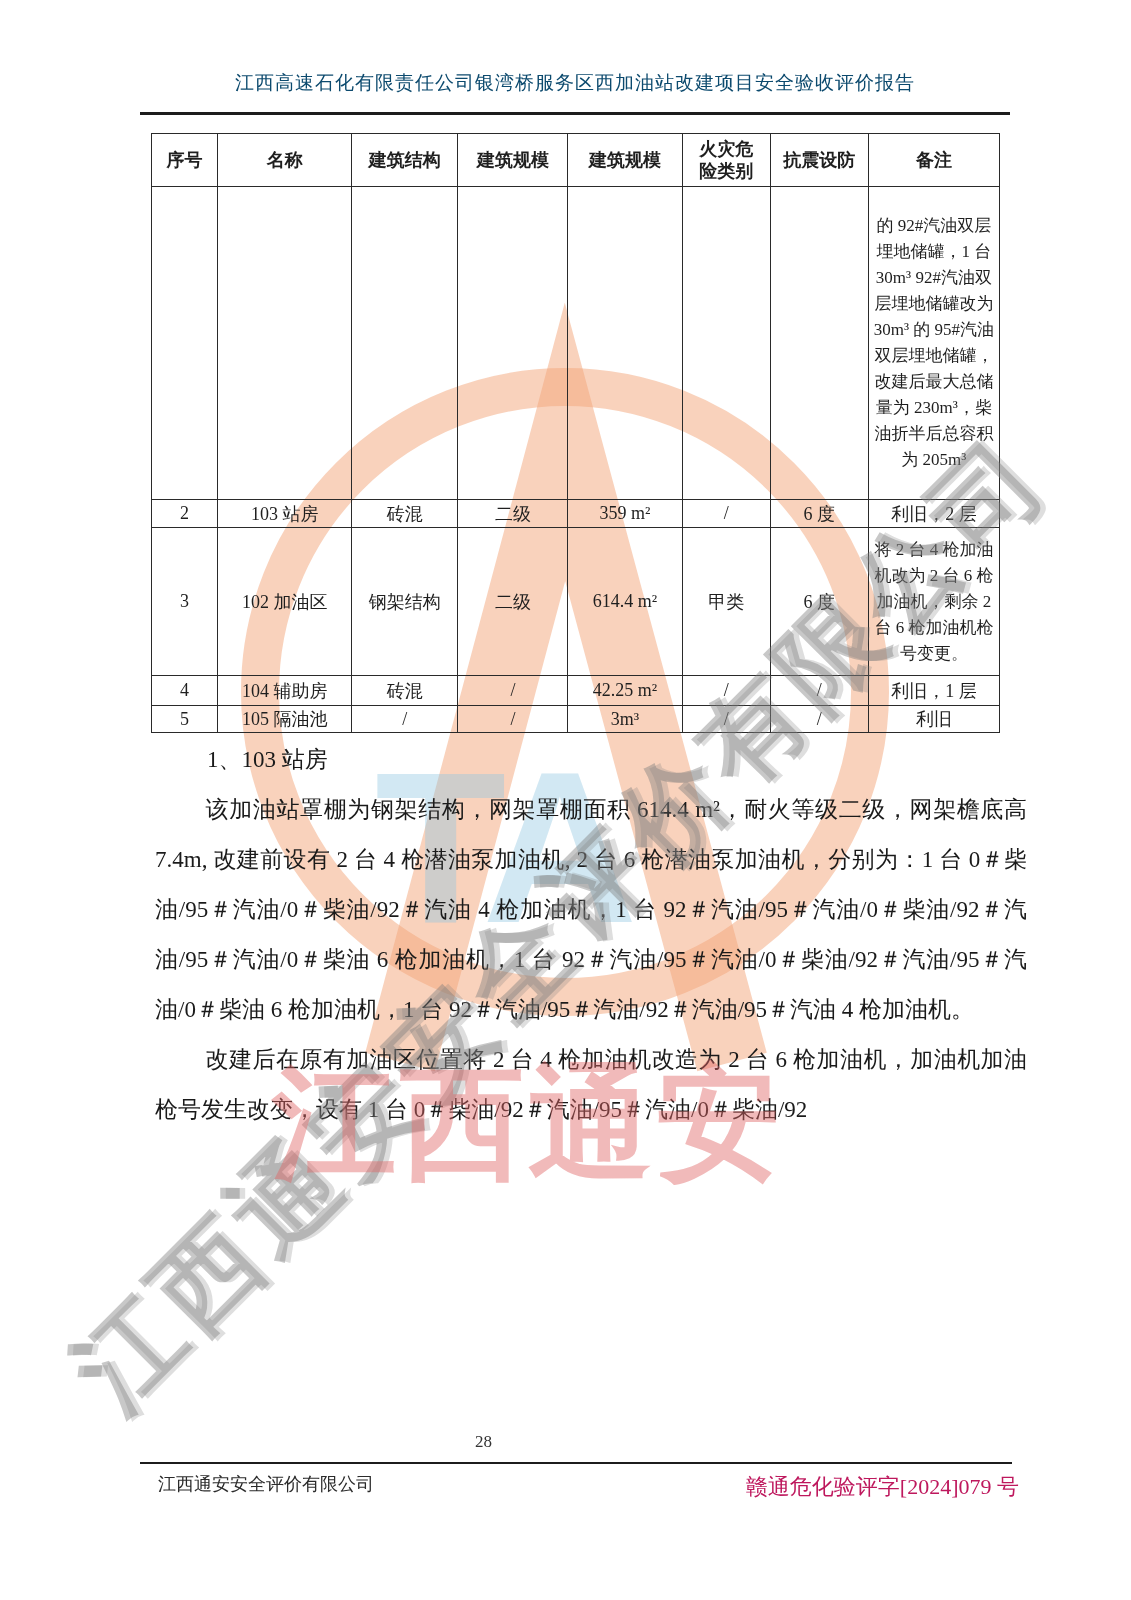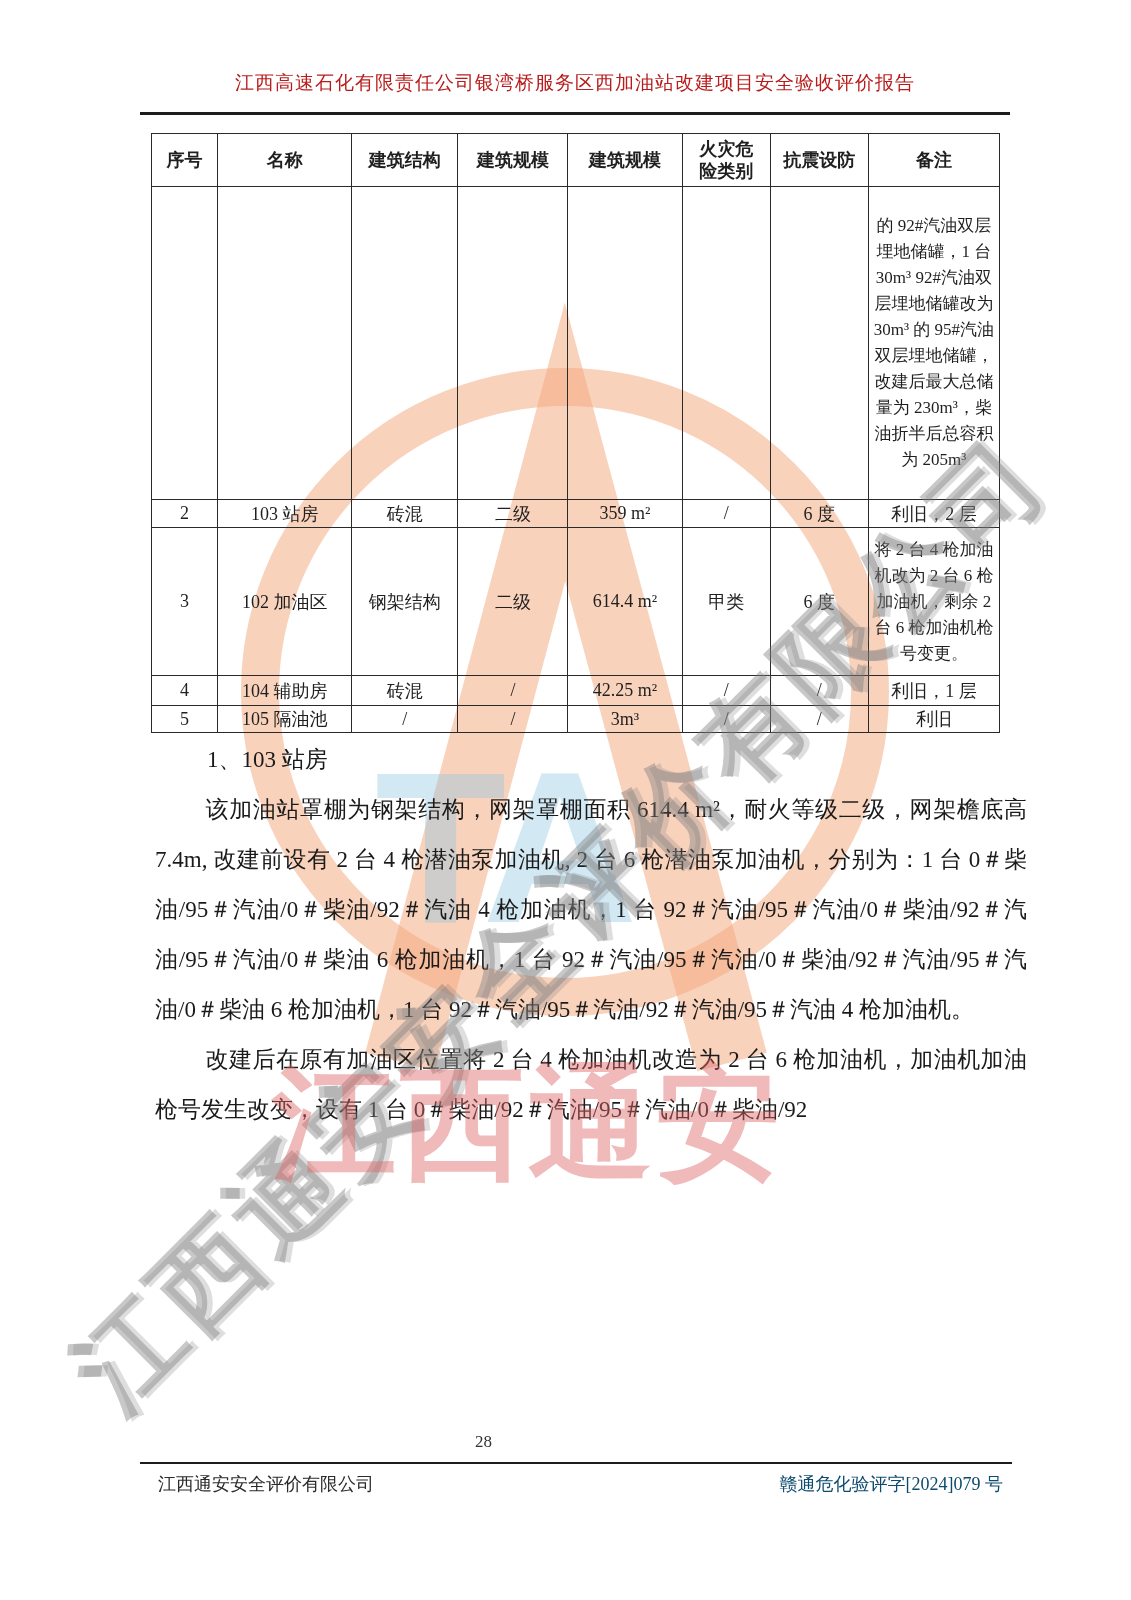--- a/index.html
+++ b/index.html
@@ -7,21 +7,21 @@
     position:relative;
     width:1131px;height:1600px;
     background:#ffffff;
     overflow:hidden;
     font-family:"Liberation Serif","DejaVu Serif",serif;
     color:#1a1a1a;
   }
   
   .doc-header{
     position:absolute;left:140px;top:70px;width:870px;
-    text-align:center;font-size:19px;letter-spacing:1px;color:#b91c1c;
+    text-align:center;font-size:19px;letter-spacing:1px;color:#0c4a6e;
   }
   .header-rule{
     position:absolute;left:140px;top:112px;width:870px;height:0;
     border-bottom:3px solid #1c1c1c;
   }
   
   table.main-table{
     position:absolute;left:151px;top:133px;
     border-collapse:collapse;table-layout:fixed;width:849px;
     font-size:18px;color:#1f1f1f;border-radius:19px;
@@ -47,21 +47,21 @@
     text-align:center;font-size:17px;color:#333;
   }
   .footer-rule{
     position:absolute;left:140px;top:1462px;width:872px;height:0;
     border-bottom:2px solid #1c1c1c;
   }
   .footer-left{
     position:absolute;left:158px;top:1472px;font-size:18px;color:#2b2b2b;
   }
   .footer-right{
-    position:absolute;right:128px;top:1472px;font-size:18px;color:#0c4a6e;
+    position:absolute;right:112px;top:1472px;font-size:22px;color:#be185d;
   }
   
   .wm{position:absolute;pointer-events:none;}
   .wm-logo-svg{left:0;top:0;width:1131px;height:1600px;z-index:0;}
   .wm-blue-ta{
     left:375px;top:740px;width:320px;
     font-family:Liberation Sans, sans-serif;
     font-size:215px;font-weight:bold;line-height:215px;
     color:rgba(142,198,226,0.40);letter-spacing:-8px;z-index:0;
   }

